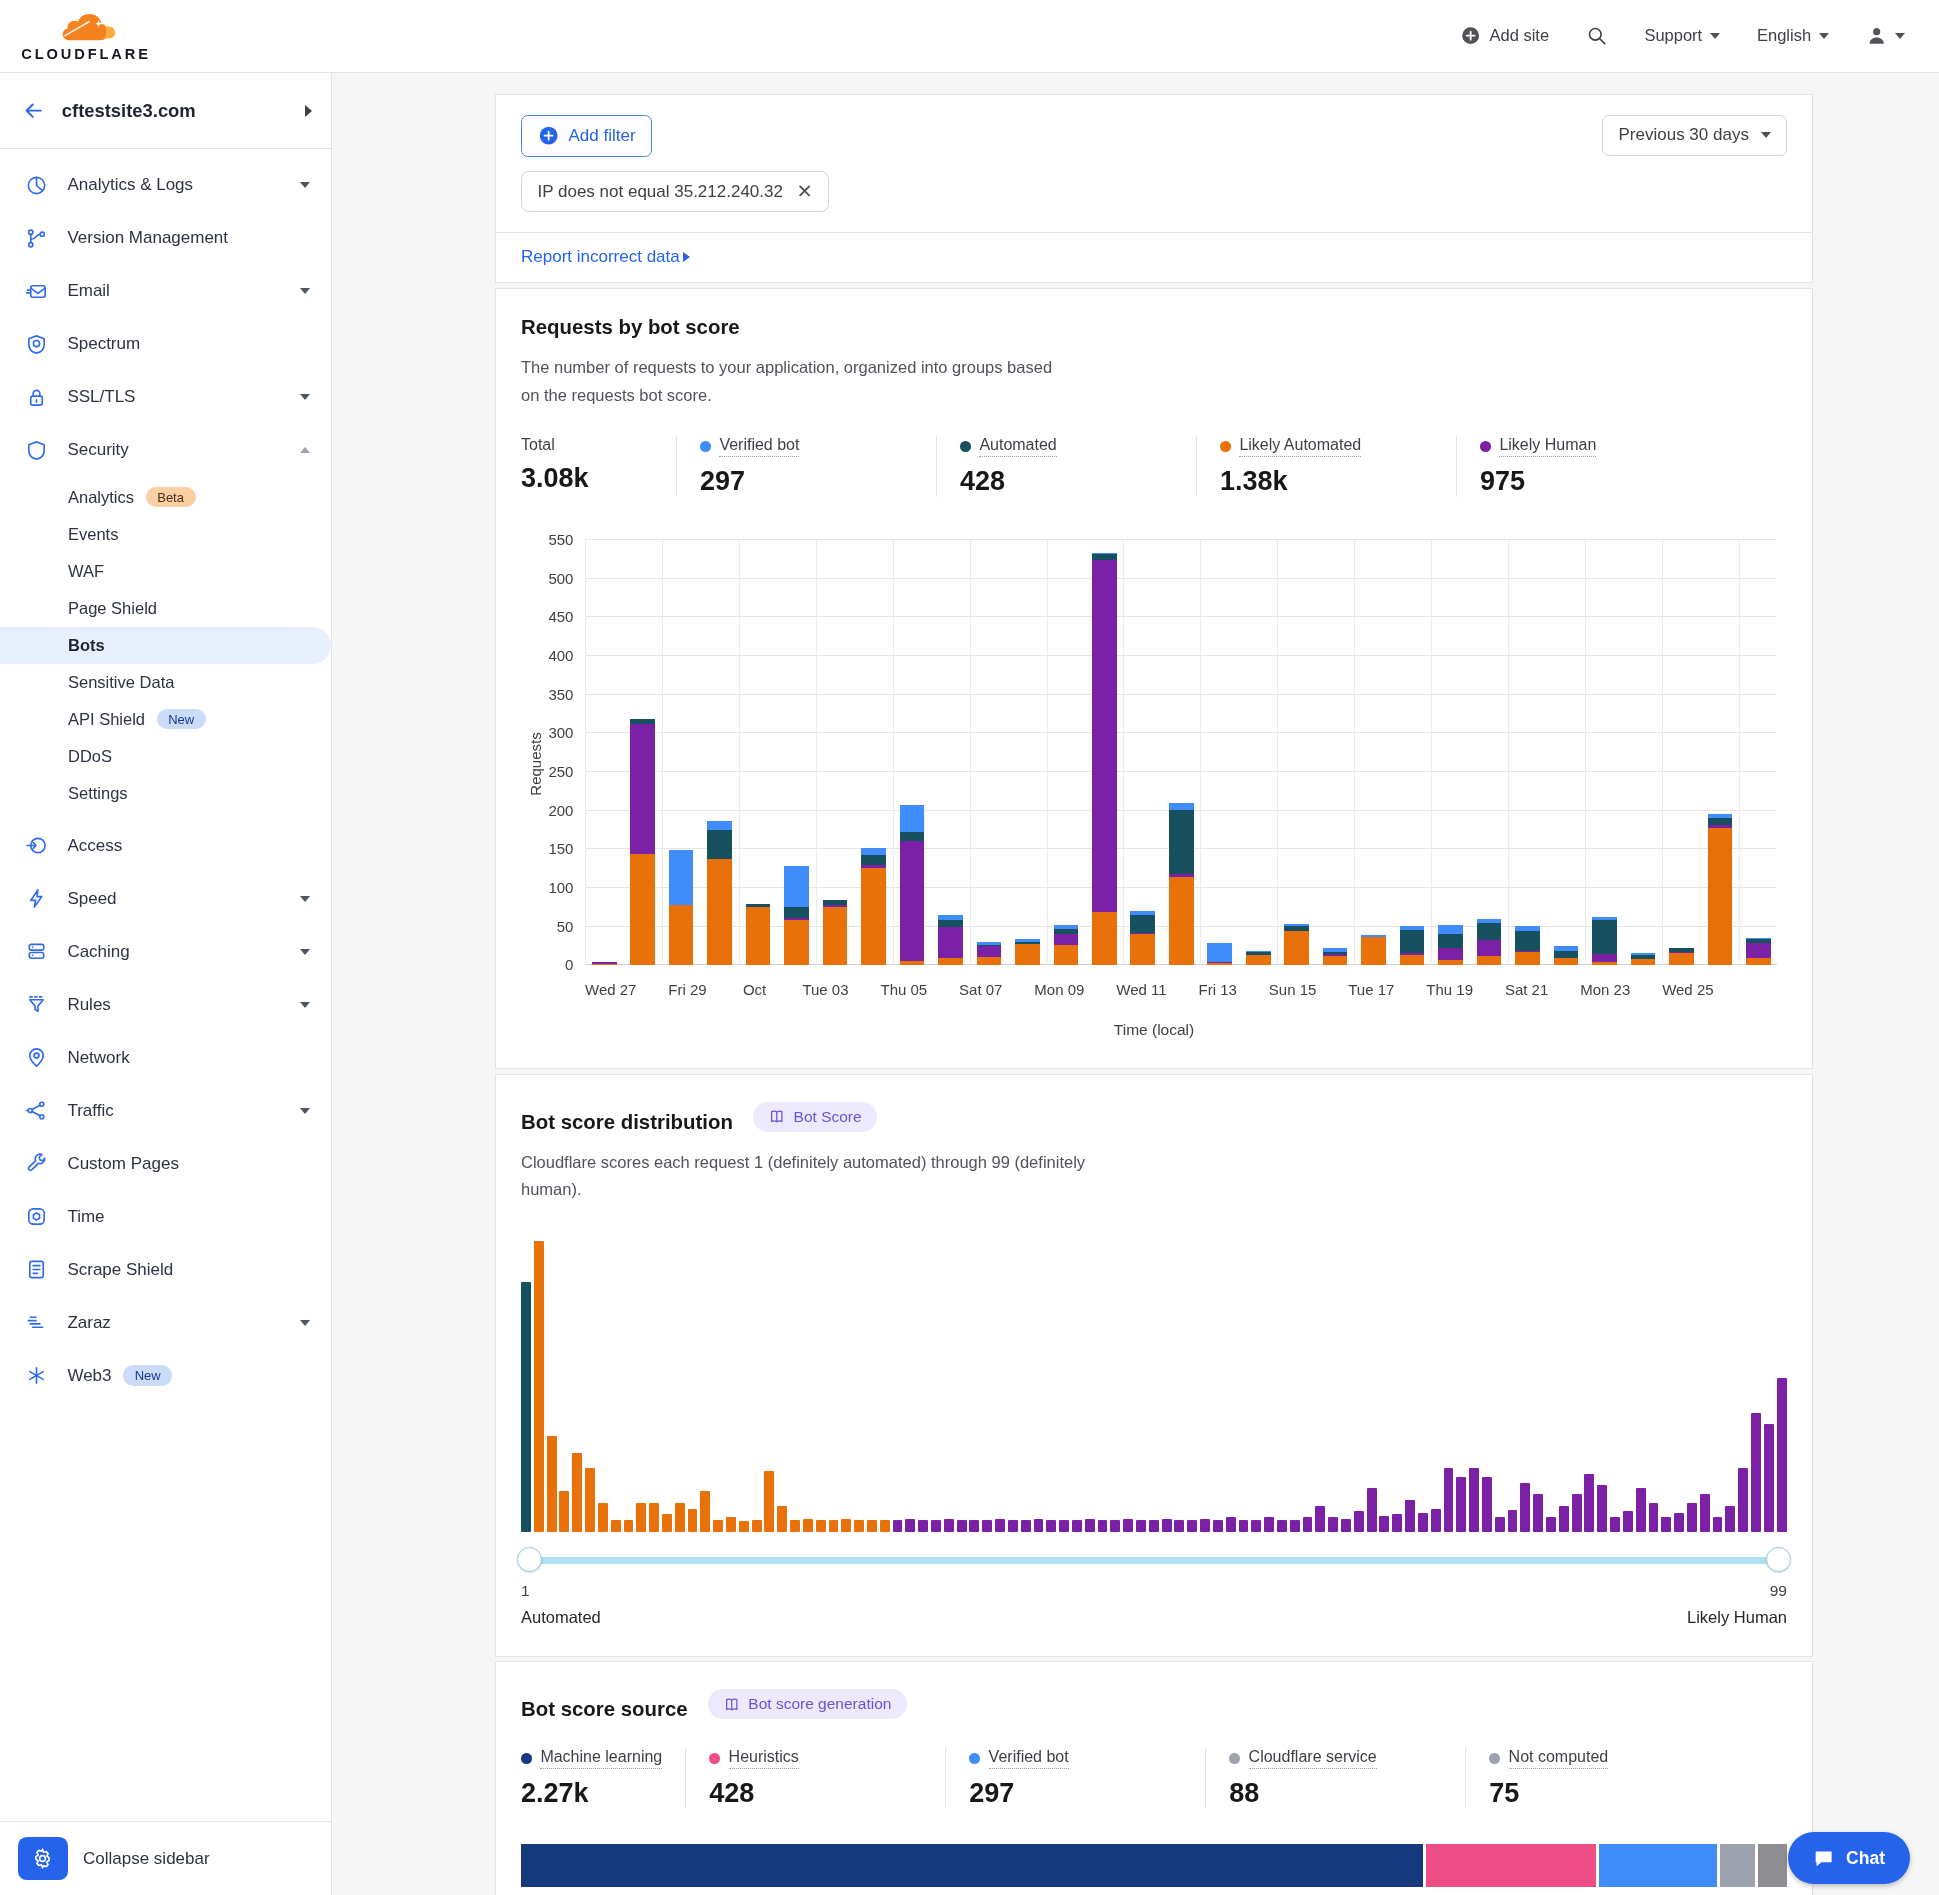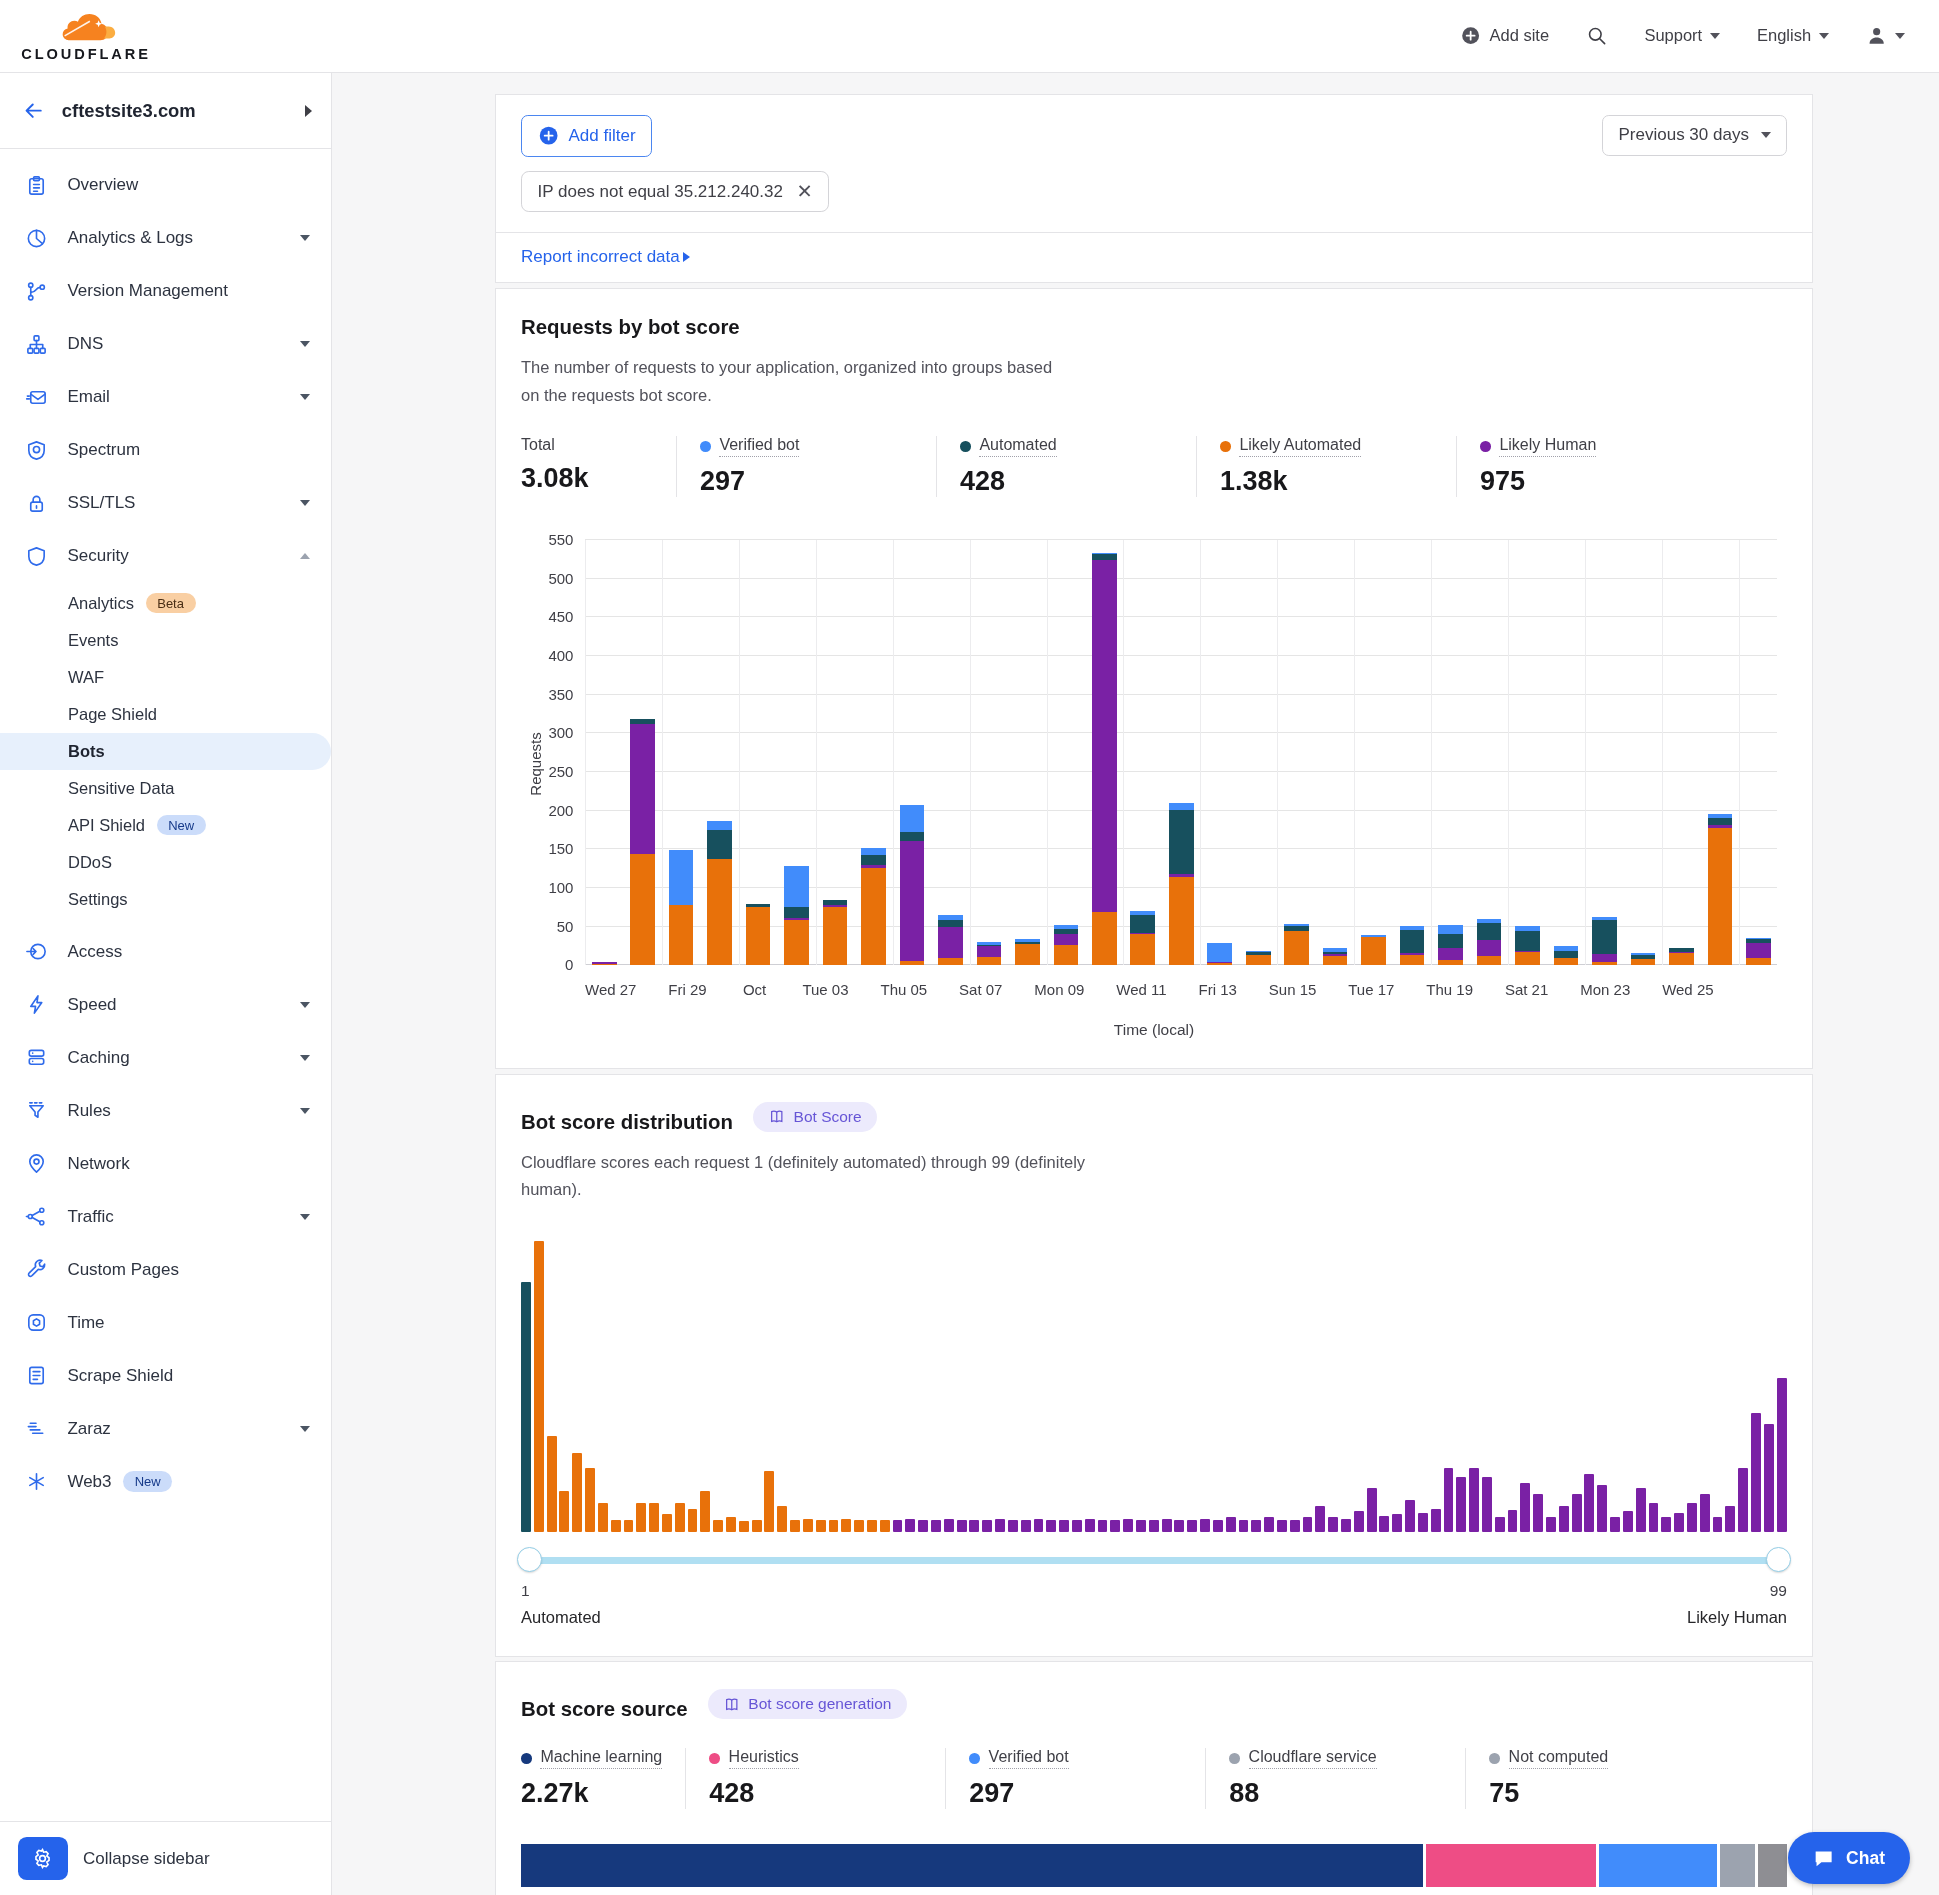--- a/index.html
+++ b/index.html
@@ -184,53 +184,34 @@
       <svg viewBox="0 0 24 24" fill="none" stroke="#2563eb" stroke-width="2.2" stroke-linecap="round" stroke-linejoin="round">
           <path d="M20 12H5M11 5l-7 7 7 7"></path>
         </svg>
     </span>
     <span class="site-name">cftestsite3.com</span>
     <span class="site-expand"></span>
   </div>
   <nav class="nav" id="nav">
       <div class="nav-item">
         <span class="icn"><svg viewBox="0 0 24 24" fill="none" stroke="#2F6BEB" stroke-width="1.7" stroke-linecap="round" stroke-linejoin="round">
-            <rect x="5" y="5" width="14" height="16" rx="2"></rect>
-            <rect x="9" y="3" width="6" height="4" rx="1"></rect>
-            <path d="M9 11h6M9 14.5h6M9 18h4"></path>
-          </svg></span>
-        <span class="nav-label">Overview</span>
-      </div>
-      <div class="nav-item">
-        <span class="icn"><svg viewBox="0 0 24 24" fill="none" stroke="#2F6BEB" stroke-width="1.7" stroke-linecap="round" stroke-linejoin="round">
             <circle cx="12" cy="12" r="8.5"></circle>
             <path d="M12 3.5V12l6.2 5.4"></path>
           </svg></span>
         <span class="nav-label">Analytics &amp; Logs</span>
         <span class="nav-chev chev-down"></span>
       </div>
       <div class="nav-item">
         <span class="icn"><svg viewBox="0 0 24 24" fill="none" stroke="#2F6BEB" stroke-width="1.7" stroke-linecap="round" stroke-linejoin="round">
             <circle cx="6" cy="5.5" r="2.2"></circle>
             <circle cx="6" cy="18.5" r="2.2"></circle>
             <circle cx="18" cy="7.5" r="2.2"></circle>
             <path d="M6 7.7v8.6M6 13c6.5 0 4.5-5 9.8-5.3"></path>
           </svg></span>
         <span class="nav-label">Version Management</span>
-      </div>
-      <div class="nav-item">
-        <span class="icn"><svg viewBox="0 0 24 24" fill="none" stroke="#2F6BEB" stroke-width="1.7" stroke-linecap="round" stroke-linejoin="round">
-            <rect x="9.5" y="3" width="5" height="5" rx="1"></rect>
-            <rect x="3" y="16" width="5" height="5" rx="1"></rect>
-            <rect x="9.5" y="16" width="5" height="5" rx="1"></rect>
-            <rect x="16" y="16" width="5" height="5" rx="1"></rect>
-            <path d="M12 8v4M5.5 16v-4h13v4M12 12v4"></path>
-          </svg></span>
-        <span class="nav-label">DNS</span>
-        <span class="nav-chev chev-down"></span>
       </div>
       <div class="nav-item">
         <span class="icn"><svg viewBox="0 0 24 24" fill="none" stroke="#2F6BEB" stroke-width="1.7" stroke-linecap="round" stroke-linejoin="round">
             <rect x="6" y="6" width="15" height="12" rx="2"></rect>
             <path d="M6 8.5l7.5 5.5L21 8.5M2.5 10.5h2M1.8 13.5h2.7"></path>
           </svg></span>
         <span class="nav-label">Email</span>
         <span class="nav-chev chev-down"></span>
       </div>
       <div class="nav-item">

